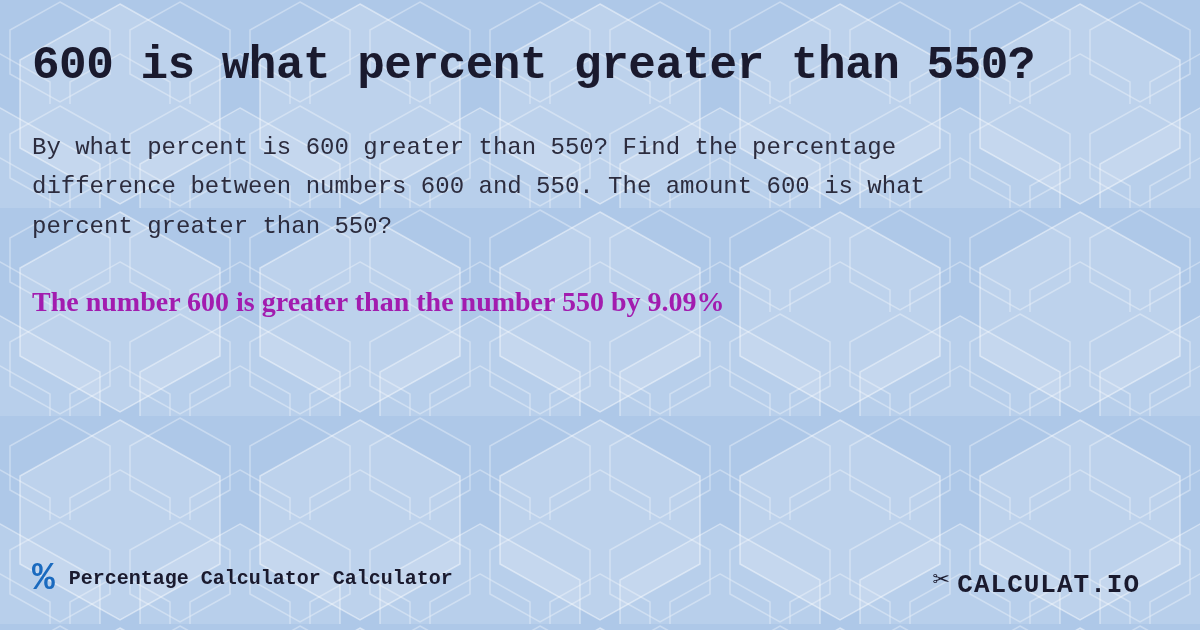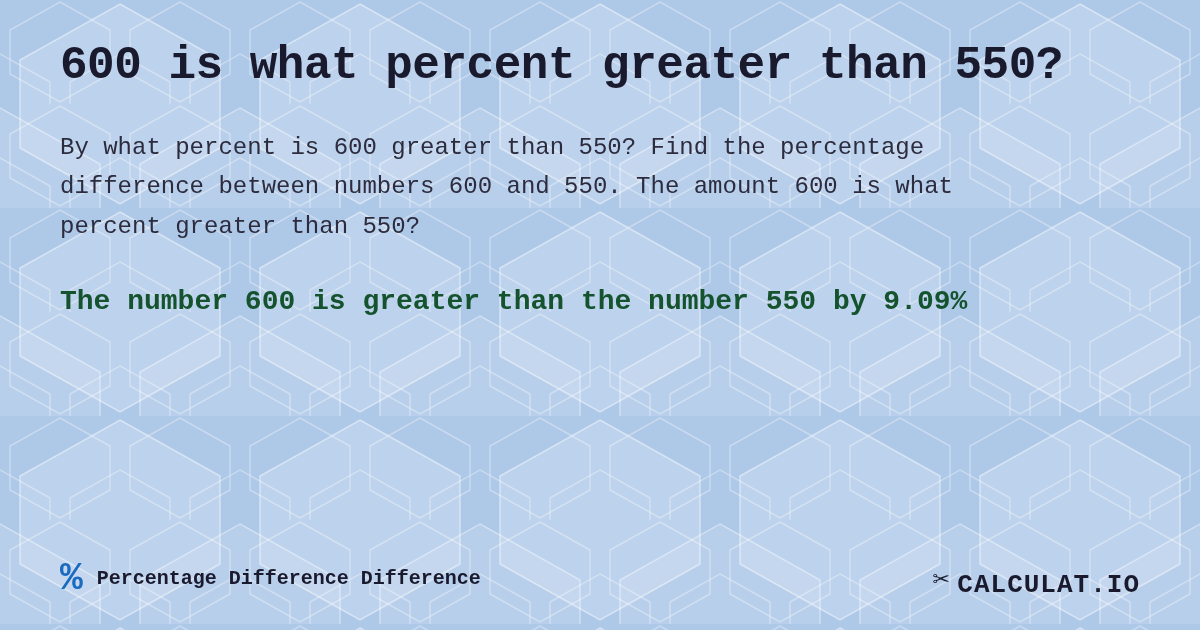--- a/index.html
+++ b/index.html
@@ -19,21 +19,21 @@
       top: 0; left: 0;
       width: 100%; height: 100%;
       overflow: hidden;
       z-index: 0;
     }
 
     
     .content {
       position: relative;
       z-index: 1;
-      padding: 40px 60px 30px 60px;
+      padding: 40px 60px 30px 32px;
       display: flex;
       flex-direction: column;
       height: 100%;
     }
 
     .main-title {
       font-family: 'Courier New', Courier, monospace;
       font-size: 46px;
       font-weight: 900;
       color: #1a1a2e;
@@ -45,24 +45,24 @@
     .description {
       font-family: 'Courier New', Courier, monospace;
       font-size: 24px;
       color: #2c2c3e;
       line-height: 1.65;
       margin-bottom: 35px;
       max-width: 900px;
     }
 
     .result-text {
-      font-family: Liberation Mono, monospace;
+      font-family: Liberation Serif, serif;
       font-size: 28px;
       font-weight: 900;
-      color: #14532d;
+      color: #a21caf;
       line-height: 1.4;
       margin-bottom: auto;
     }
 
     .footer {
       display: flex;
       align-items: center;
       justify-content: space-between;
       padding-top: 10px;
       border-top: none;
@@ -144,20 +144,20 @@
 <div class="content">
   <h1 class="main-title">600 is what percent greater than 550?</h1>
 
   <p class="description">By what percent is 600 greater than 550? Find the percentage difference between numbers 600 and 550. The amount 600 is what percent greater than 550?</p>
 
   <p class="result-text">The number 600 is greater than the number 550 by 9.09%</p>
 
   <div class="footer">
     <div class="footer-left">
       <span class="percent-icon">%</span>
-      <span class="footer-label">Percentage Difference Difference</span>
+      <span class="footer-label">Percentage Calculator Calculator</span>
     </div>
     <div class="logo-area">
       <span class="logo-icon">✂</span>
       <span class="logo-text">CALCULAT.IO</span>
     </div>
   </div>
 </div>
 
 </body></html>

